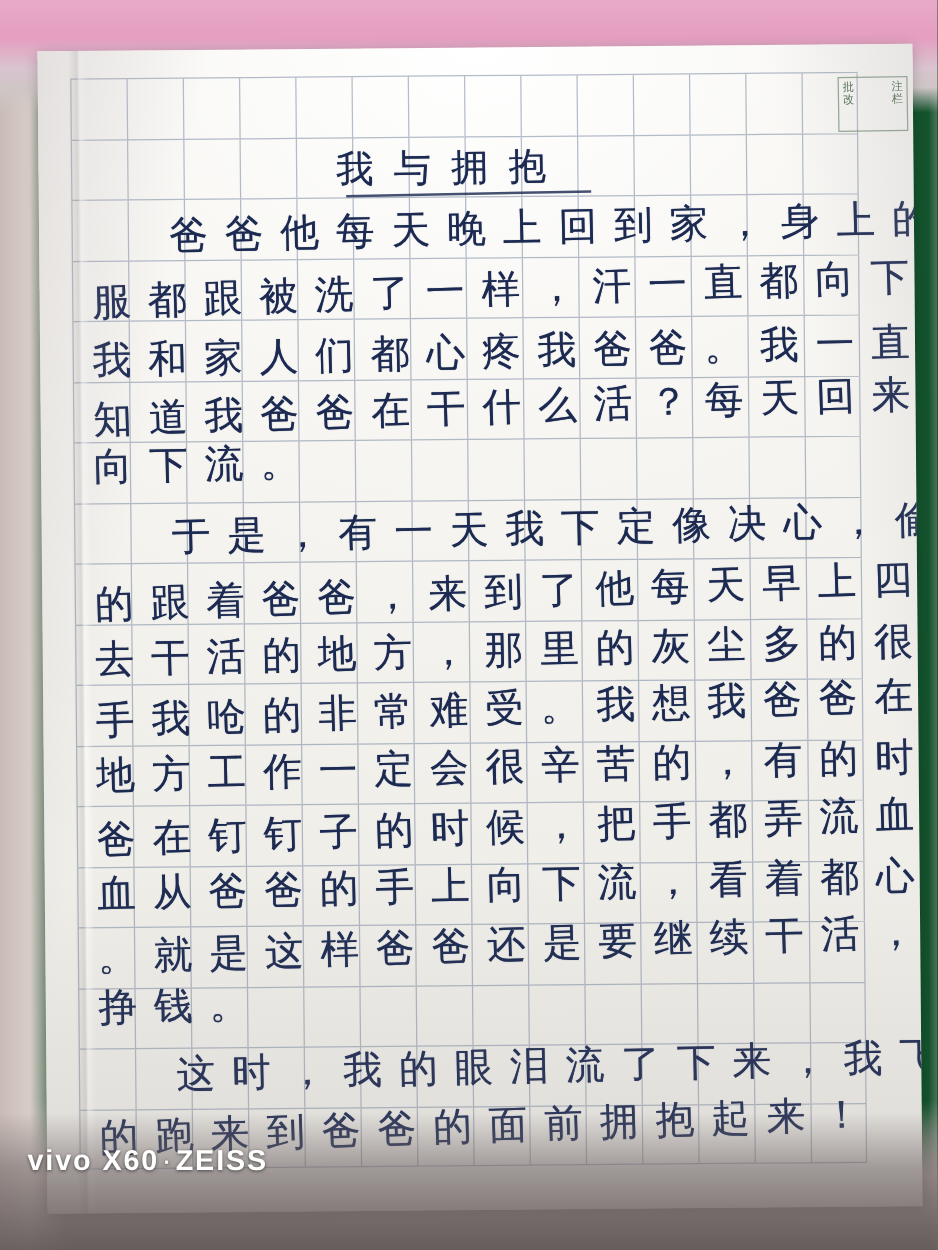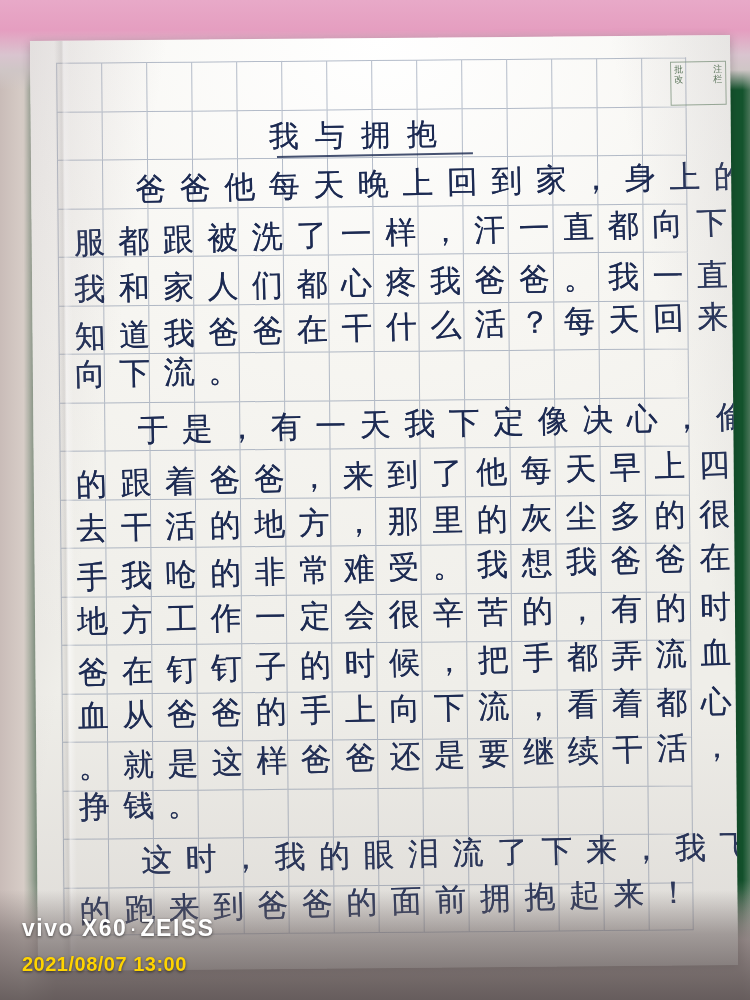--- a/index.html
+++ b/index.html
@@ -512,14 +512,13 @@
     </div>
 
     <div class="paper-shade"></div>
   </div>
 
   <div class="desk"></div>
 
   <div class="wm">
     <span>vivo X60</span><span class="dot">·</span><span>ZEISS</span>
   </div>
-  <div class="wm-date">2021/08/07 13:00</div>
 </div>
 
 </body></html>

